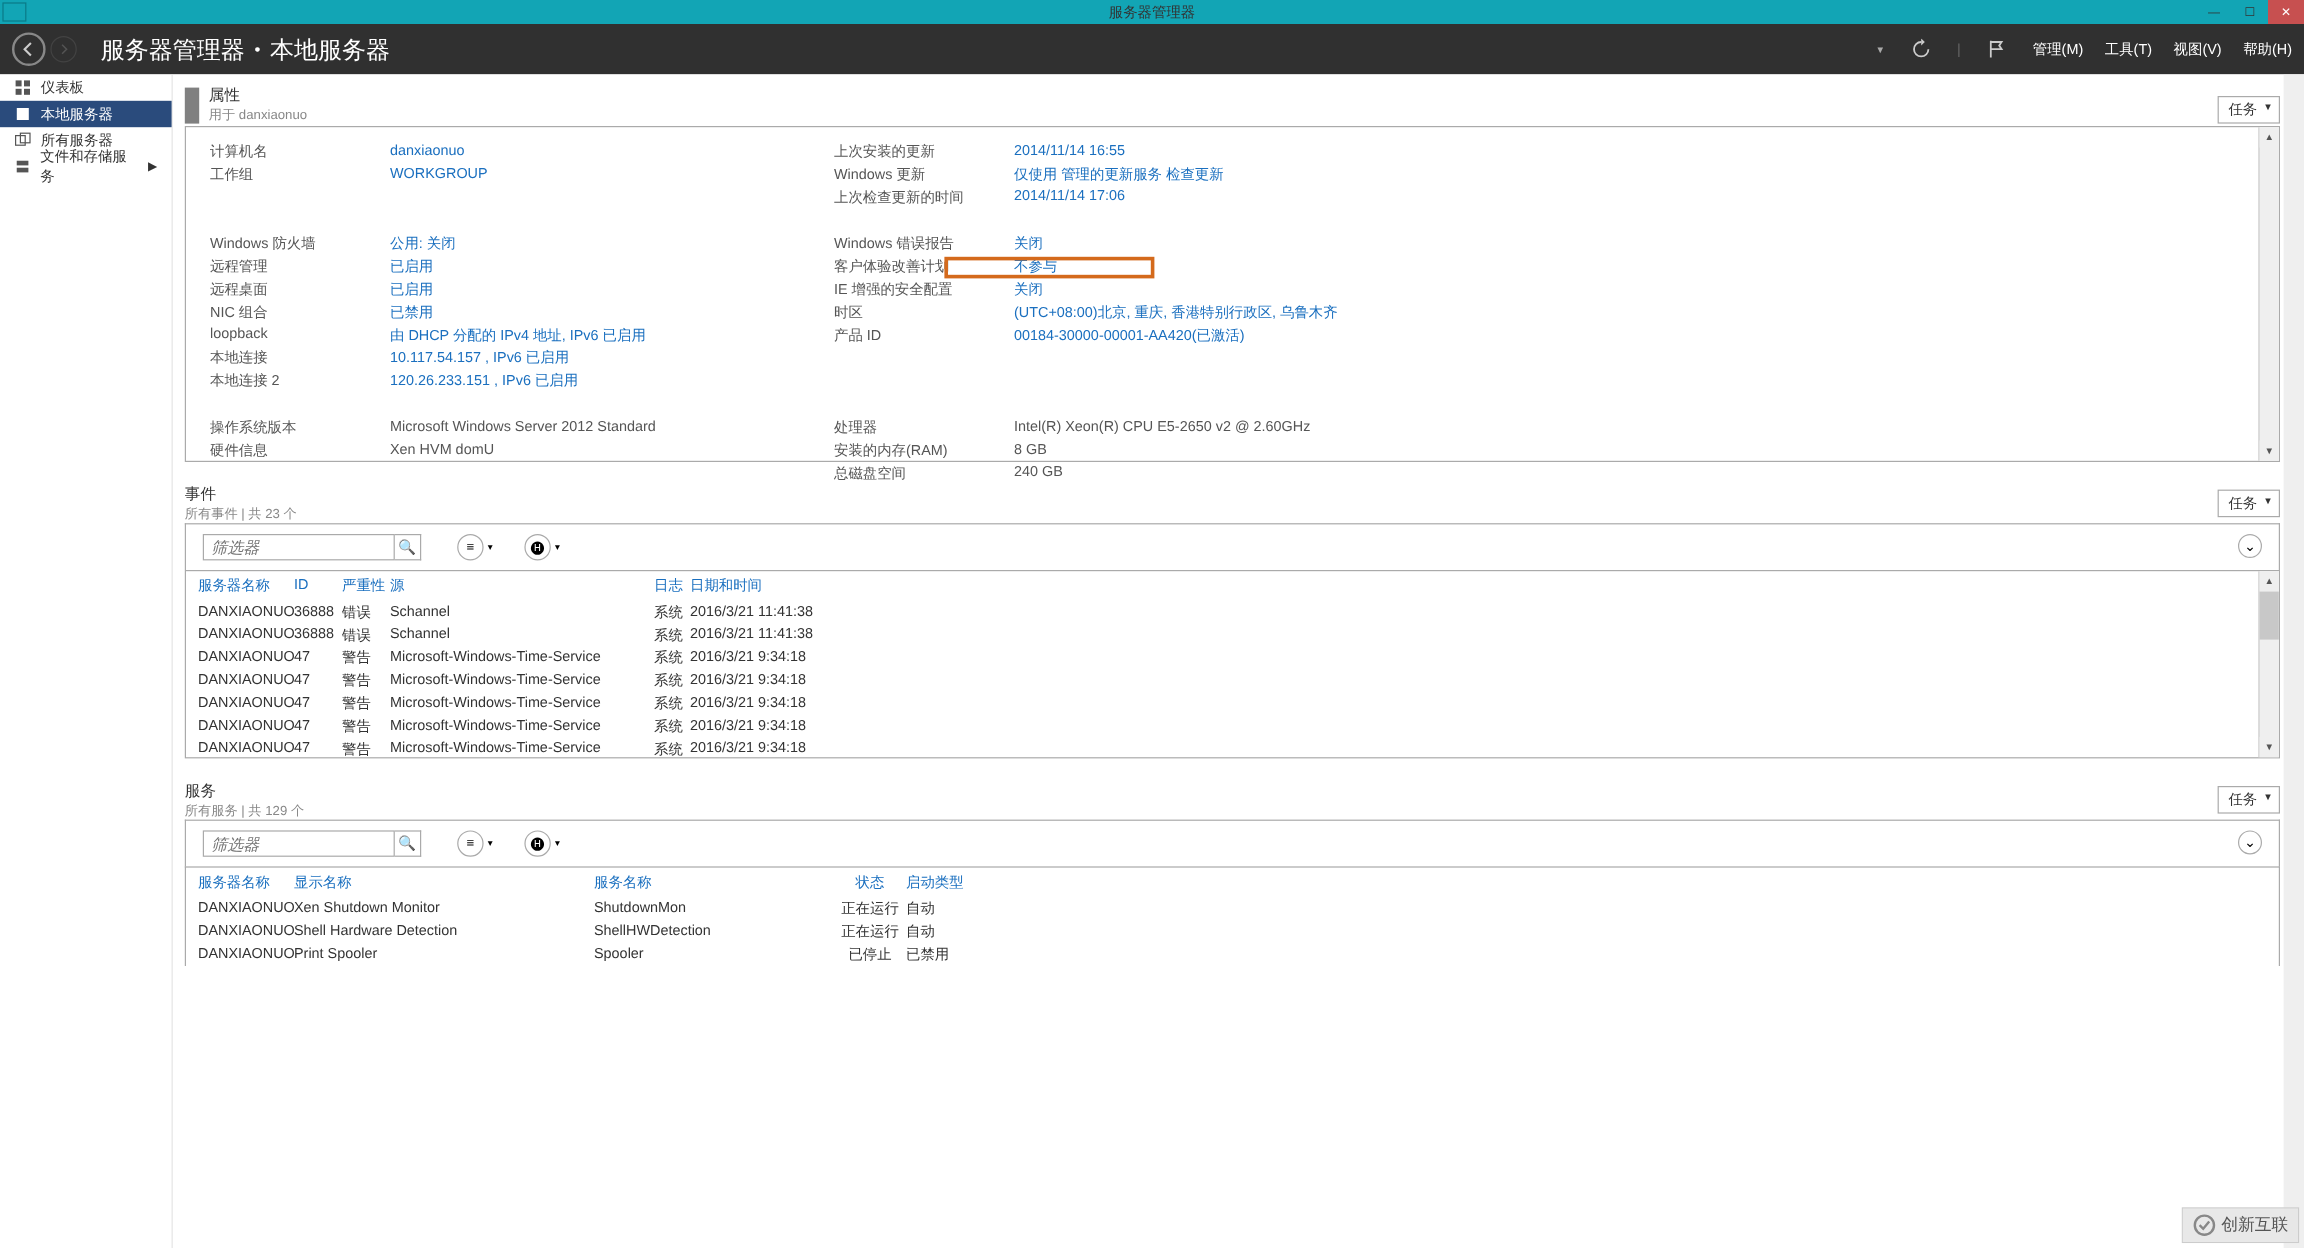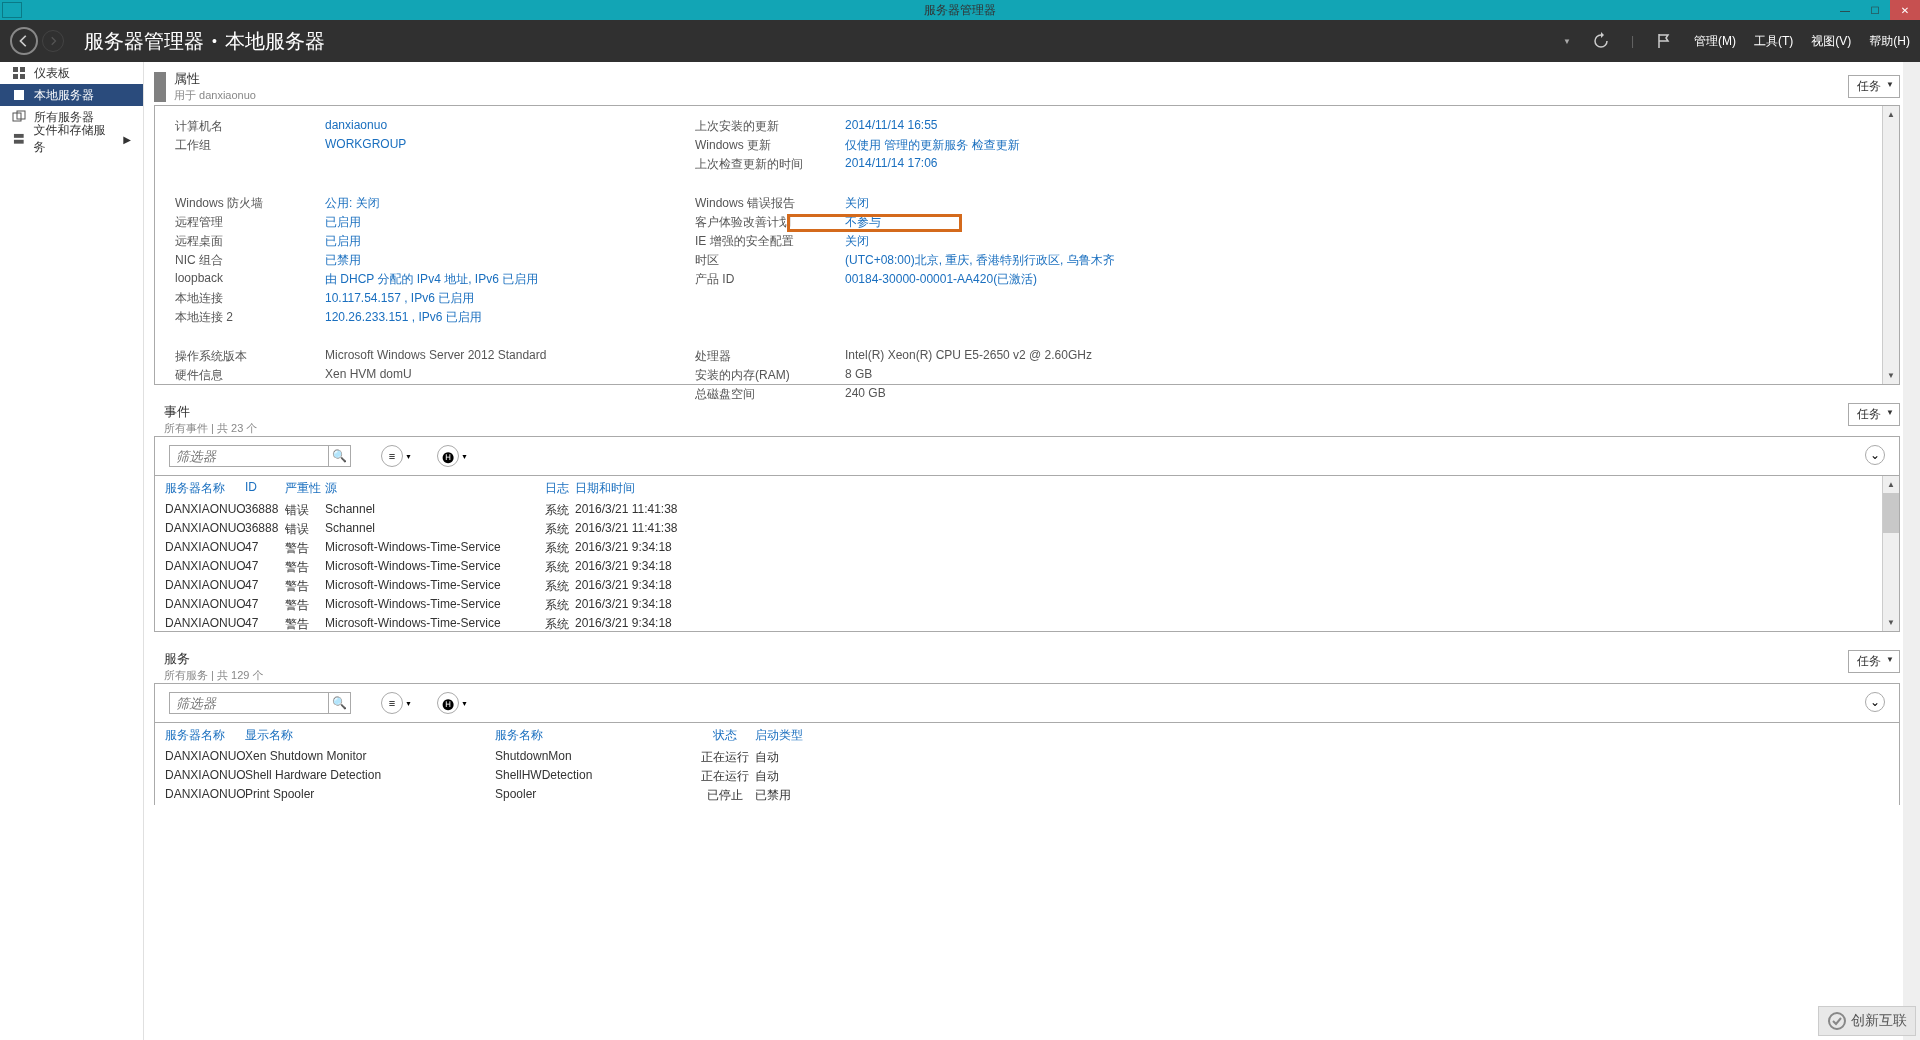--- a/index.html
+++ b/index.html
@@ -20,36 +20,36 @@
 .header-right { margin-left: auto; display: flex; align-items: center; gap: 18px; font-size: 12px; }
 .header-right .icon-btn { width: 24px; height: 24px; display: flex; align-items: center; justify-content: center; cursor: pointer; }
 .header-right .menu-item { cursor: pointer; }
 .main { display: flex; height: calc(100% - 62px); }
 .sidebar { width: 144px; background: #fff; border-right: 1px solid #e0e0e0; padding-top: 0; }
 .sidebar-item { display: flex; align-items: center; height: 22px; padding: 0 12px; cursor: pointer; gap: 8px; color: #333; }
 .sidebar-item.active { background: #2a4b7c; color: #fff; }
 .sidebar-item .sicon { width: 14px; height: 14px; display: inline-block; }
 .sidebar-item .expand { margin-left: auto; font-size: 10px; }
 .content { flex: 1; background: #fff; overflow-y: auto; padding: 0 20px 20px 10px; position: relative; }
-.section-header { display: flex; align-items: center; margin-top: 8px; }
+.section-header { display: flex; align-items: flex-end; margin-top: 8px; }
 .section-icon { width: 12px; height: 30px; background: #808080; margin-right: 8px; }
 .section-titles { flex: 1; }
 .section-title { font-size: 13px; color: #333; }
 .section-subtitle { font-size: 11px; color: #888; }
 .tasks-btn { margin-left: auto; border: 1px solid #aaa; padding: 2px 18px 2px 8px; font-size: 12px; cursor: pointer; background: #fff; position: relative; color: #333; }
 .tasks-btn::after { content: "▼"; font-size: 8px; position: absolute; right: 5px; top: 4px; }
 .panel { border: 1px solid #aaa; margin-top: 2px; padding: 12px 20px; position: relative; }
 .props-grid { display: grid; grid-template-columns: 140px 360px 140px 360px; row-gap: 2px; column-gap: 10px; font-size: 12px; }
 .props-grid .label { color: #555; }
 .props-grid .value { color: #1a6fbf; cursor: pointer; }
 .props-grid .value.plain { color: #555; cursor: default; }
 .props-grid .spacer { grid-column: 1 / -1; height: 18px; }
 .highlight-box { position: absolute; border: 3px solid #d46a1c; pointer-events: none; }
 .events-section, .services-section { margin-top: 18px; }
-.es-header { display: flex; align-items: flex-start; margin-left: 10px; }
+.es-header { display: flex; align-items: center; }
 .es-title { font-size: 13px; color: #333; }
 .es-sub { font-size: 11px; color: #888; }
 .filter-bar { border: 1px solid #aaa; border-bottom: none; padding: 8px 14px; display: flex; gap: 10px; }
 .filter-input { border: 1px solid #aaa; height: 22px; width: 160px; padding: 0 6px; font-style: italic; color: #888; background: #fff; }
 .filter-search { width: 22px; height: 22px; border: 1px solid #aaa; border-left: none; display: flex; align-items: center; justify-content: center; margin-left: -10px; cursor: pointer; }
 .round-btn { width: 22px; height: 22px; border: 1px solid #aaa; border-radius: 50%; display: flex; align-items: center; justify-content: center; cursor: pointer; font-size: 11px; background: #fff; position: relative; }
 .round-btn .dd { font-size: 7px; position: absolute; right: -10px; }
 .expand-circle { margin-left: auto; width: 20px; height: 20px; border: 1px solid #aaa; border-radius: 50%; display: flex; align-items: center; justify-content: center; cursor: pointer; }
 .table-wrap { border: 1px solid #aaa; position: relative; }
 .table-head { display: flex; padding: 4px 10px; font-size: 12px; color: #1a6fbf; border-bottom: 0; }

